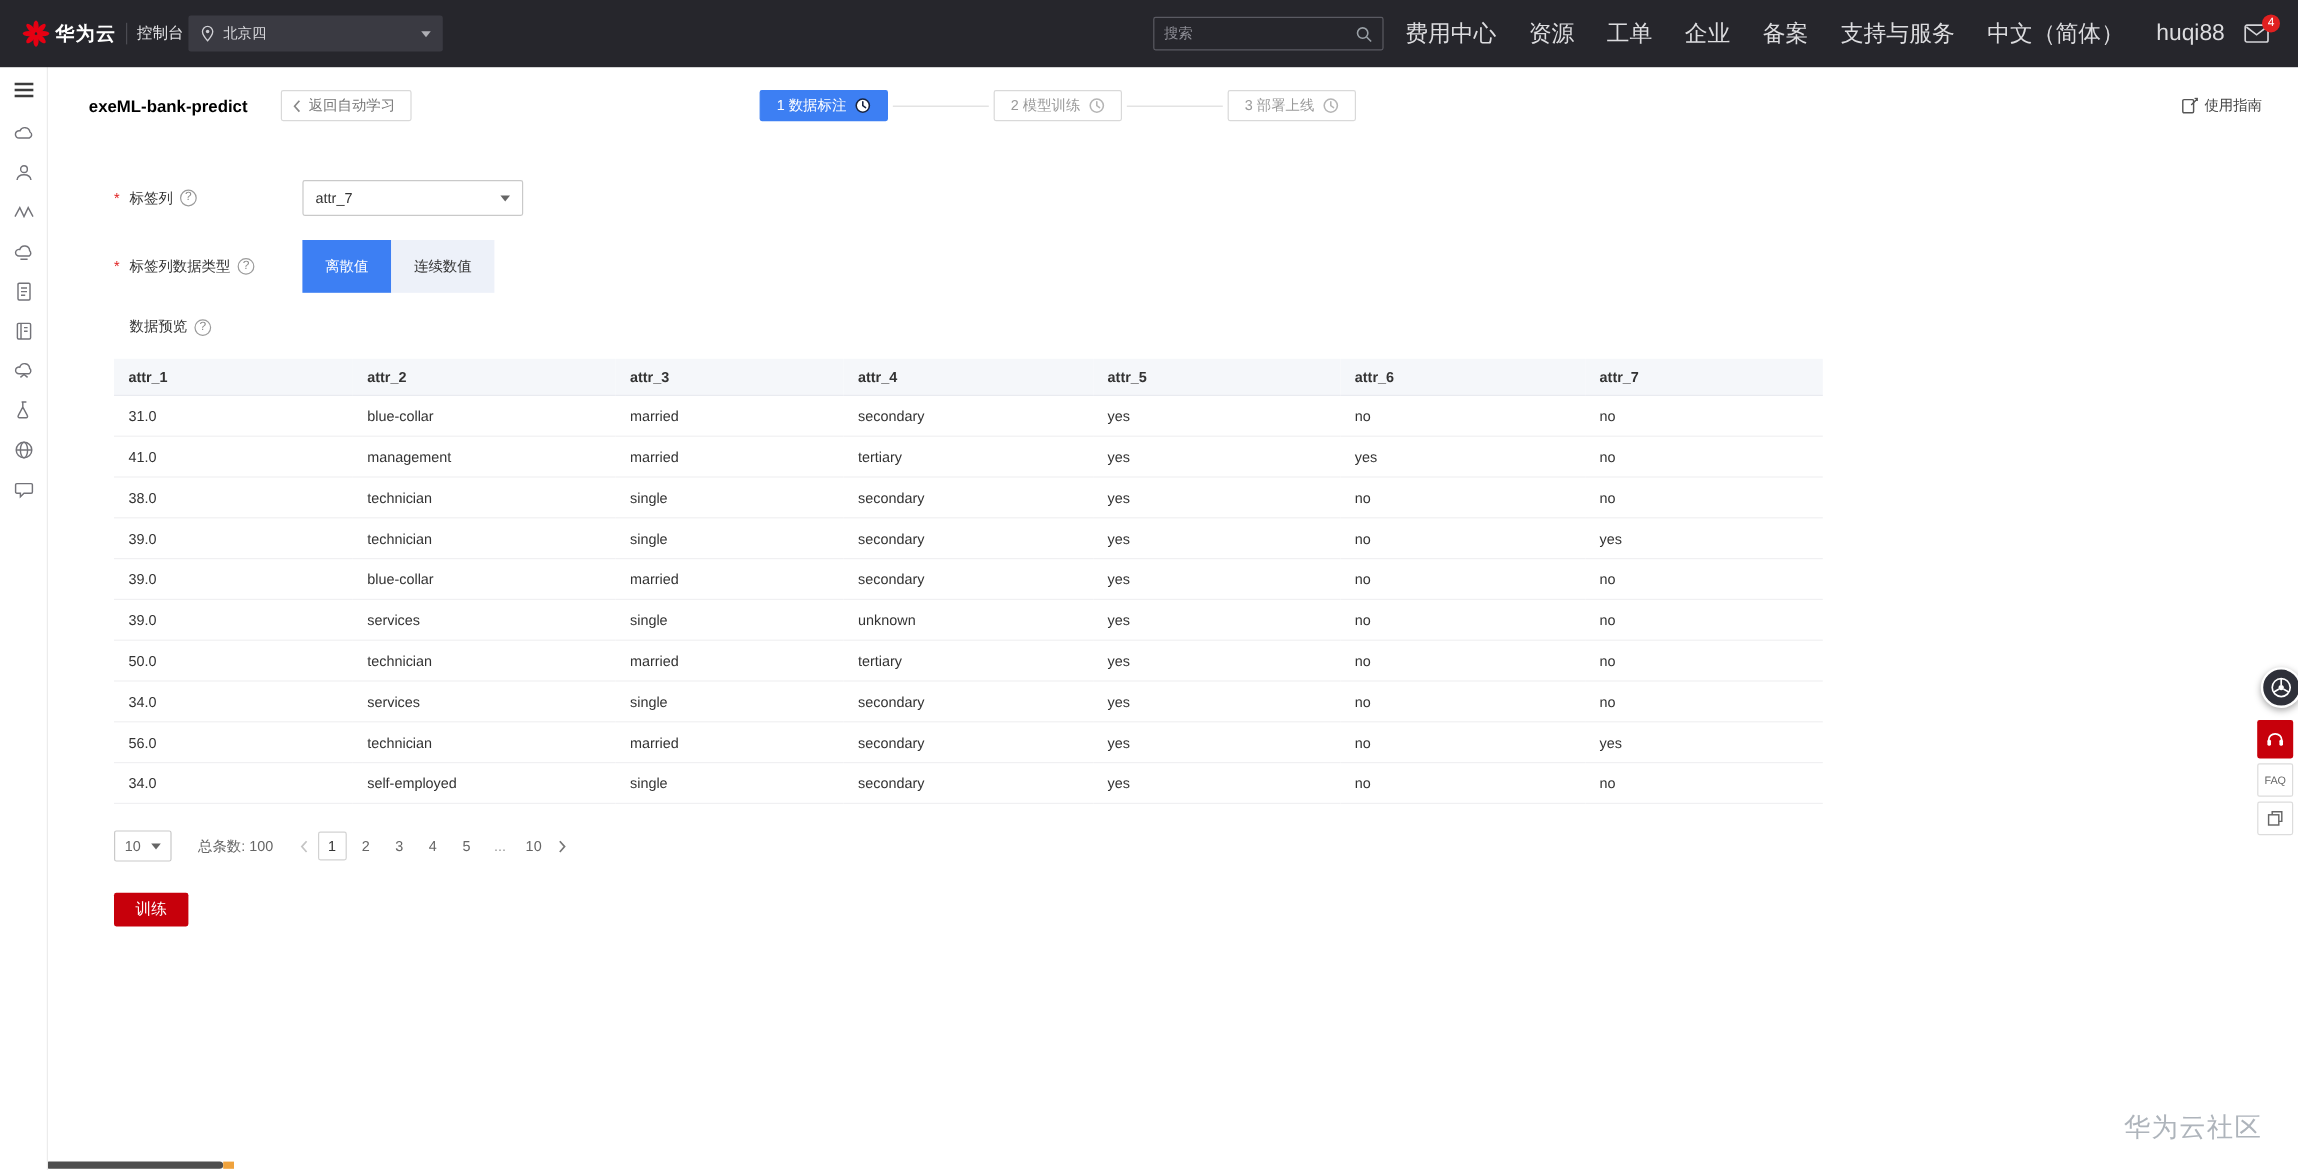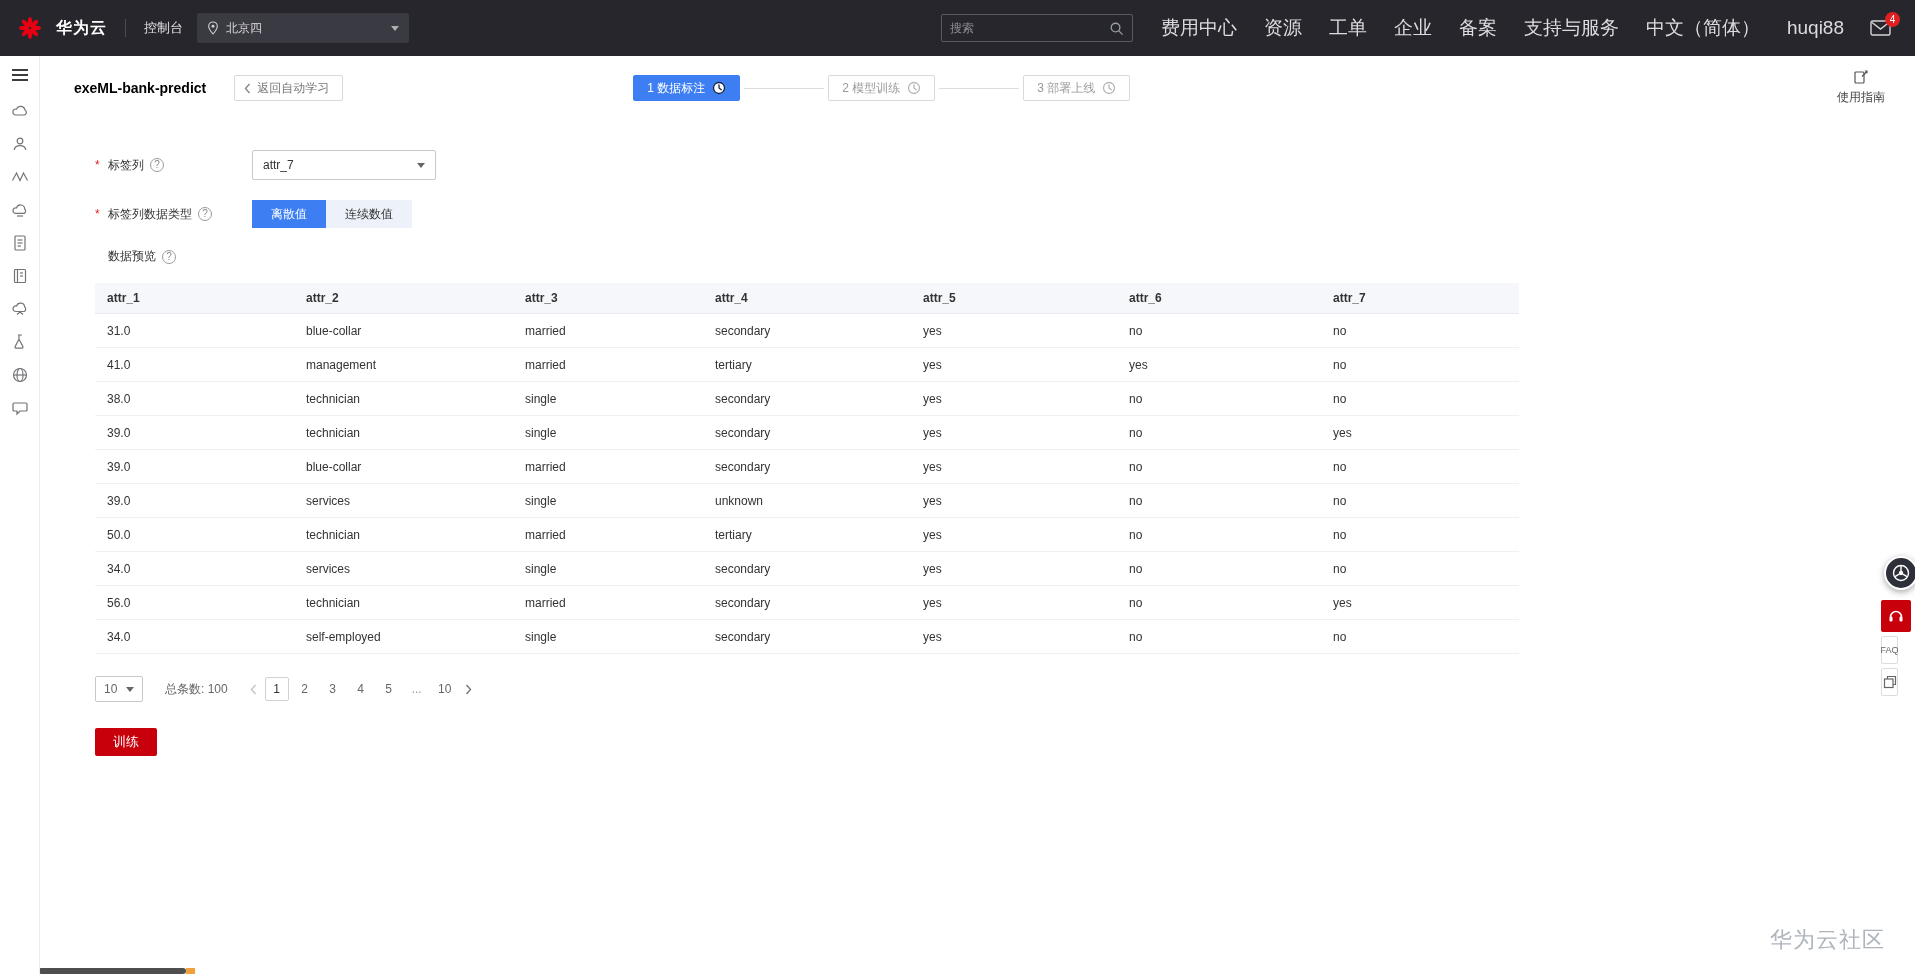--- a/index.html
+++ b/index.html
@@ -4,21 +4,21 @@
 <style>
   * { box-sizing: border-box; margin: 0; padding: 0; }
   html,body { width:1915px; height:975px; overflow:hidden; }
   body {
     font-family: "Liberation Sans", "DejaVu Sans", sans-serif;
     font-size: 12px; color:#333; background:#fff; position:relative;
   }
 
   
   .topbar { position:absolute; top:0; left:0; right:0; height:56px; background:#26262c;
-            display:flex; align-items:center; padding:0 18px; gap:14px; color:#e3e3e6; z-index:10; }
+            display:flex; align-items:center; padding:0 18px; gap:4px; color:#e3e3e6; z-index:10; }
   .hw-logo { display:flex; align-items:center; }
   .brand { font-size:16px; font-weight:bold; color:#fff; letter-spacing:1px; cursor:pointer; }
   .tdivider { width:1px; height:18px; background:#4b4b52; margin:0 4px; }
   .console-link { font-size:13px; color:#e3e3e6; cursor:pointer; }
   .region { display:flex; align-items:center; gap:7px; background:#3a3a42; border-radius:2px;
             height:30px; padding:0 10px; width:212px; cursor:pointer; color:#d8d8dc; }
   .region .caret { margin-left:auto; }
   .tspacer { flex:1; }
   .searchbox { width:192px; height:28px; border:1px solid #5a5a62; border-radius:2px;
                display:flex; align-items:center; padding:0 8px; gap:6px; }
@@ -51,35 +51,35 @@
   .title { font-size:14px; font-weight:bold; color:#000; }
   .back-btn { margin-left:28px; border:1px solid #d9d9d9; background:#fff; border-radius:2px;
               height:26px; padding:0 13px 0 9px; color:#777; font-size:12px; display:flex;
               gap:6px; align-items:center; cursor:pointer; font-family:inherit; }
   .steps { margin-left:246px; display:flex; align-items:center;padding-left:44px; }
   .step-pill { height:26px; padding:0 13px; border-radius:2px; display:flex; align-items:center;
                gap:7px; font-size:12px; background:#fff; border:1px solid #d9d9d9; color:#9a9a9a; cursor:pointer; }
   .step-pill.active { background:#3d7ff3; border-color:#3d7ff3; color:#fff; }
   .step-line { width:80px; height:1px; background:#dcdcdc; margin:0 4px; }
   .guide { margin-left:auto; margin-right:2px; display:flex; align-items:center; gap:5px;
-           color:#454545; cursor:pointer;flex-direction:column; }
+           color:#454545; cursor:pointer; }
 
   
   .form { margin-top:46px; padding-left:55px; }
   .form-row { display:flex; align-items:center; margin-bottom:20px; }
   .form-label { width:157px; display:flex; align-items:center; gap:6px; color:#333; }
   .star { color:#e02020; width:7px; display:inline-block; }
   .no-star { padding-left:13px; }
   .q-icon { width:14px; height:14px; border:1px solid #9b9b9b; border-radius:50%; color:#8a8a8a;
             font-size:10px; line-height:12px; text-align:center; display:inline-block; cursor:pointer; }
   .q-icon::after { content:"?"; }
   .select { width:184px; height:30px; border:1px solid #c9c9c9; border-radius:2px; display:flex;
             align-items:center; justify-content:space-between; padding:0 10px; cursor:pointer; background:#fff; }
   .toggle { display:flex; }
-  .toggle-btn { height:28px; padding:0 19px; display:flex; align-items:center; background:#edf1f9;
+  .toggle-btn { height:44px; padding:0 19px; display:flex; align-items:center; background:#edf1f9;
                 color:#333; cursor:pointer; }
   .toggle-btn.active { background:#3d7ff3; color:#fff; }
 
   
   .data-table { table-layout:fixed; width:1424px; border-collapse:collapse; margin-top:18px; }
   .data-table th { background:#f5f7fa; text-align:left; font-weight:bold; font-size:12px; color:#333;
                    padding:8px 12px; border-bottom:1px solid #e9ebf0; }
   .data-table th:nth-child(1){width:199px}.data-table th:nth-child(2){width:219px}
   .data-table th:nth-child(3){width:190px}.data-table th:nth-child(4){width:208px}
   .data-table th:nth-child(5){width:206px}.data-table th:nth-child(6){width:204px}
@@ -105,21 +105,21 @@
 
   .watermark { position:absolute; right:30px; bottom:20px; font-size:22px; color:#aeb4bb; letter-spacing:1px; }
 
   
   .float-wheel { position:absolute; right:-3px; top:556px; width:34px; height:34px; border-radius:50%;
                  background:#2e3039; border:2px solid #fff; box-shadow:0 2px 6px rgba(0,0,0,.35);
                  display:flex; align-items:center; justify-content:center; cursor:pointer; z-index:20; }
   .float-stack { position:absolute; right:4px; top:600px; display:flex; flex-direction:column; gap:4px; z-index:20; }
   .fl-red { width:30px; height:32px; background:#c7000b; border-radius:2px; display:flex;
             align-items:center; justify-content:center; cursor:pointer; }
-  .fl-box { width:17px; height:28px; background:#fff; border:1px solid #dcdcdc; border-radius:2px;
+  .fl-box { width:30px; height:28px; background:#fff; border:1px solid #dcdcdc; border-radius:2px;
             display:flex; align-items:center; justify-content:center; cursor:pointer; color:#666; font-size:9px; }
 
   
   .hscroll-thumb { position:absolute; bottom:1px; left:38px; width:148px; height:6px; background:#4e4e4e; border-radius:3px; }
   .hscroll-tick { position:absolute; bottom:1px; left:186px; width:9px; height:6px; background:#efa23c; }
 </style>
 </head>
 <body>
 
 <header class="topbar">

